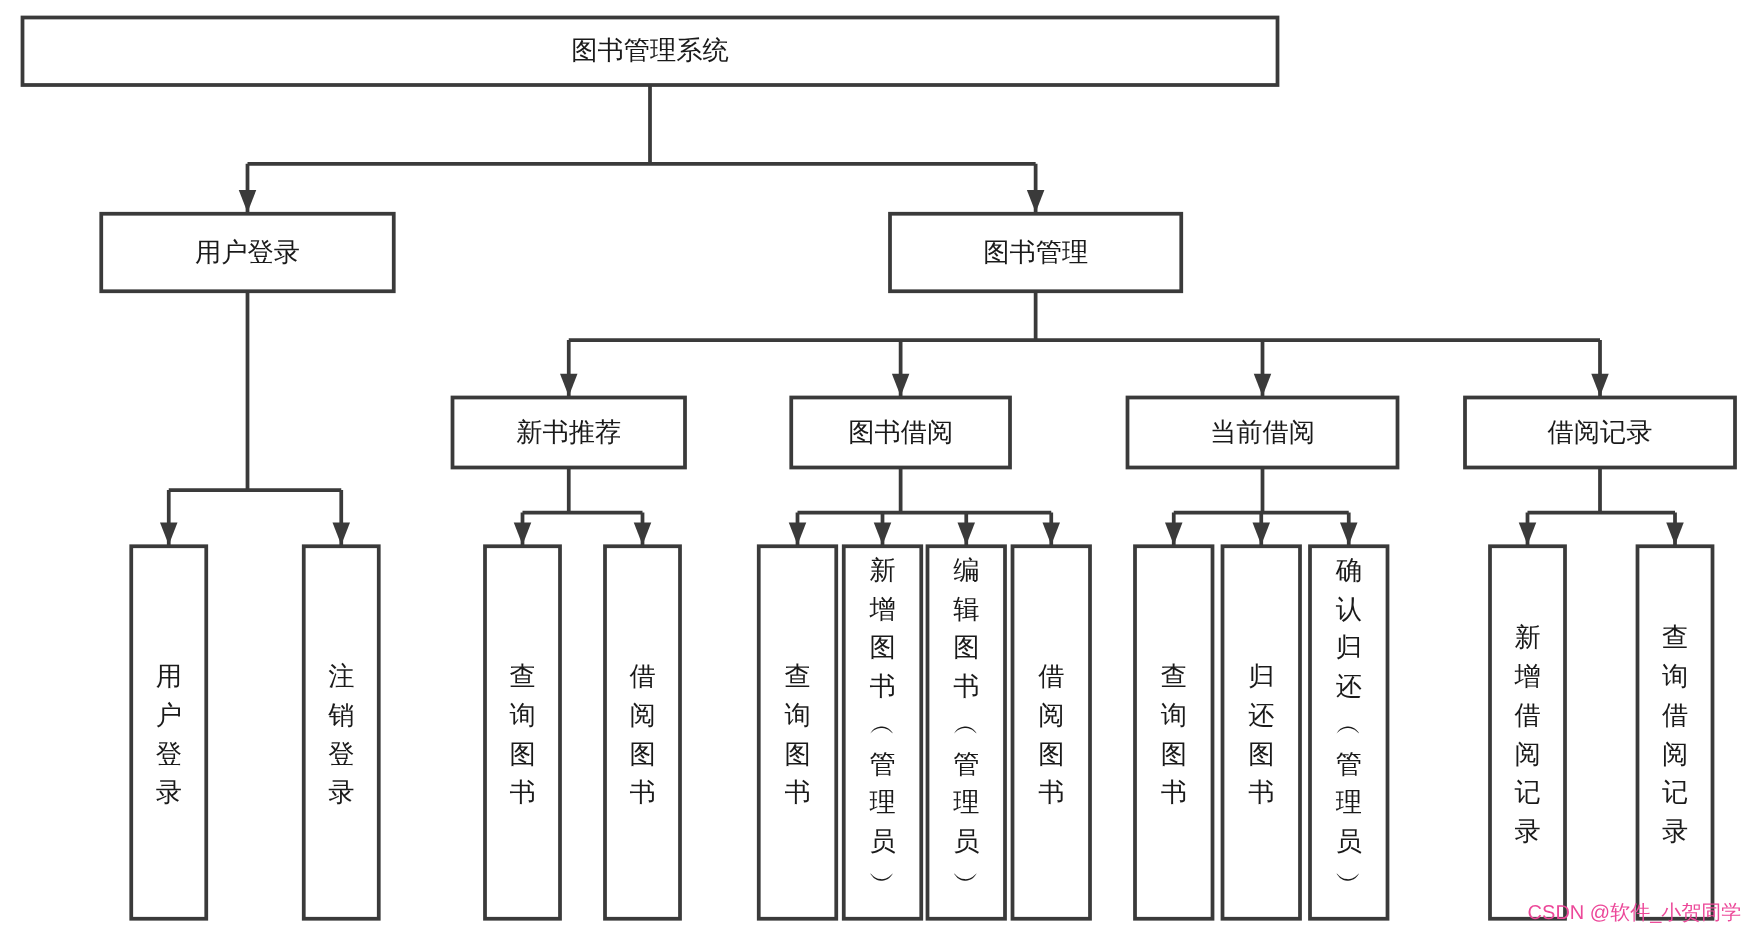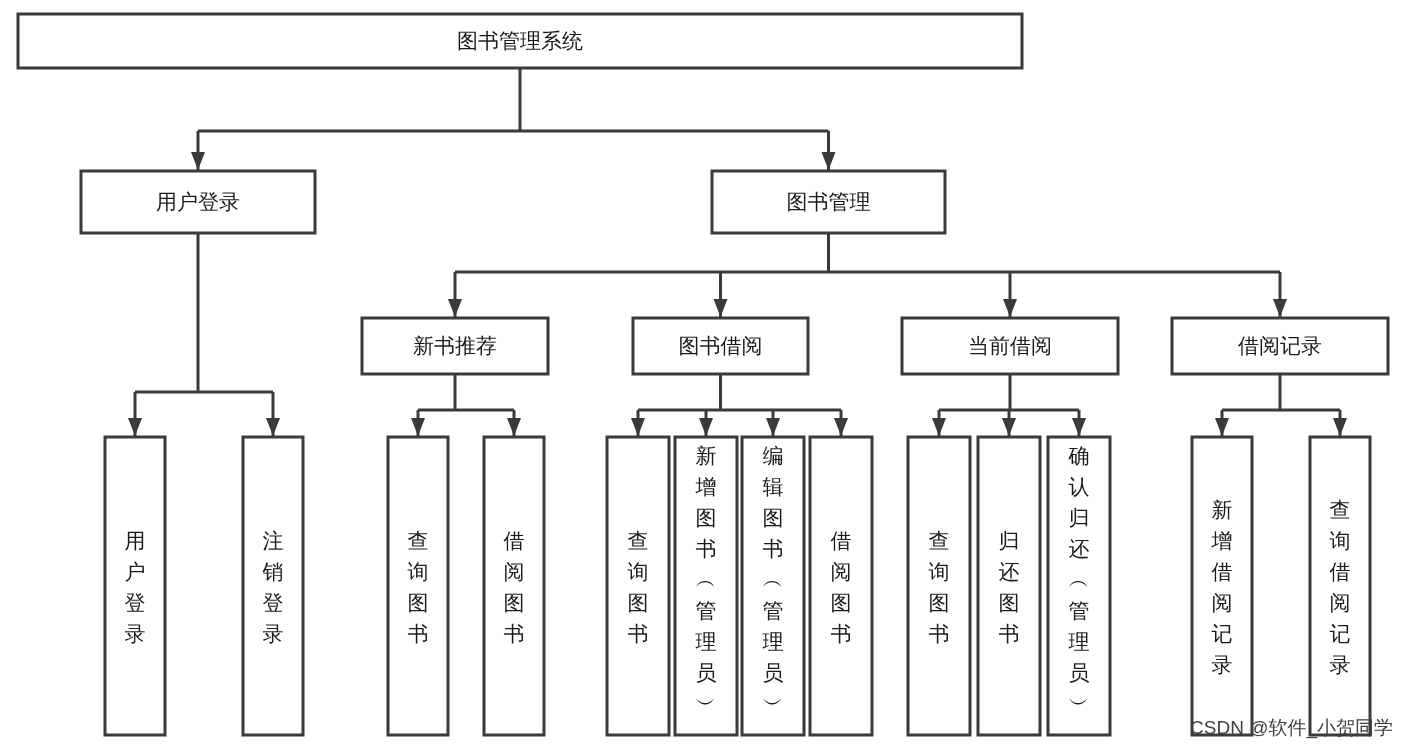--- a/index.html
+++ b/index.html
@@ -54,22 +54,22 @@
     font-family: "Liberation Sans", "DejaVu Sans", sans-serif;
     font-size: 21px;
     fill: #1a1a1a;
     text-anchor: middle;
   }
   .watermark-text {
     position: absolute;
     right: 12px;
     bottom: 6px;
     font-family: "Liberation Sans", "DejaVu Sans", sans-serif;
-    font-size: 19px;
-    color: #404040;
+    font-size: 16px;
+    color: #ec4899;
     white-space: nowrap;
     user-select: none;
   }
 </style>
 </head>
 <body>
 
 <div id="diagram-root">
 
   <svg class="diagram-canvas" id="diagram-svg" viewBox="0 0 1405 747" xmlns="http://www.w3.org/2000/svg">

